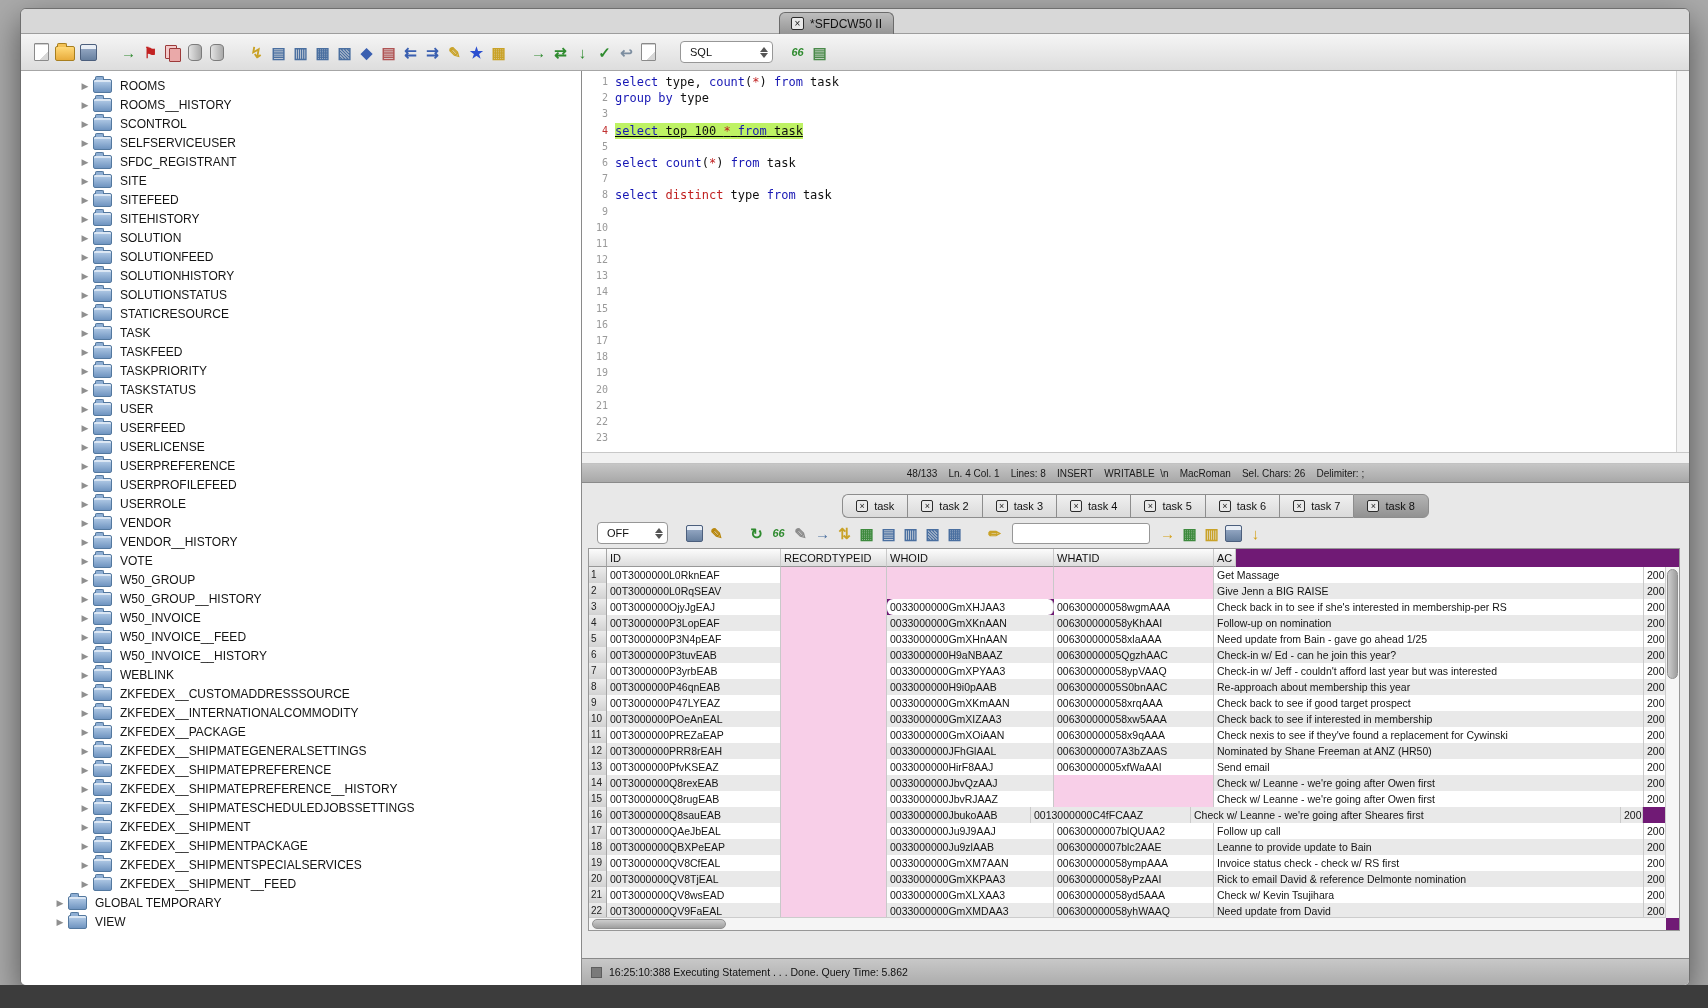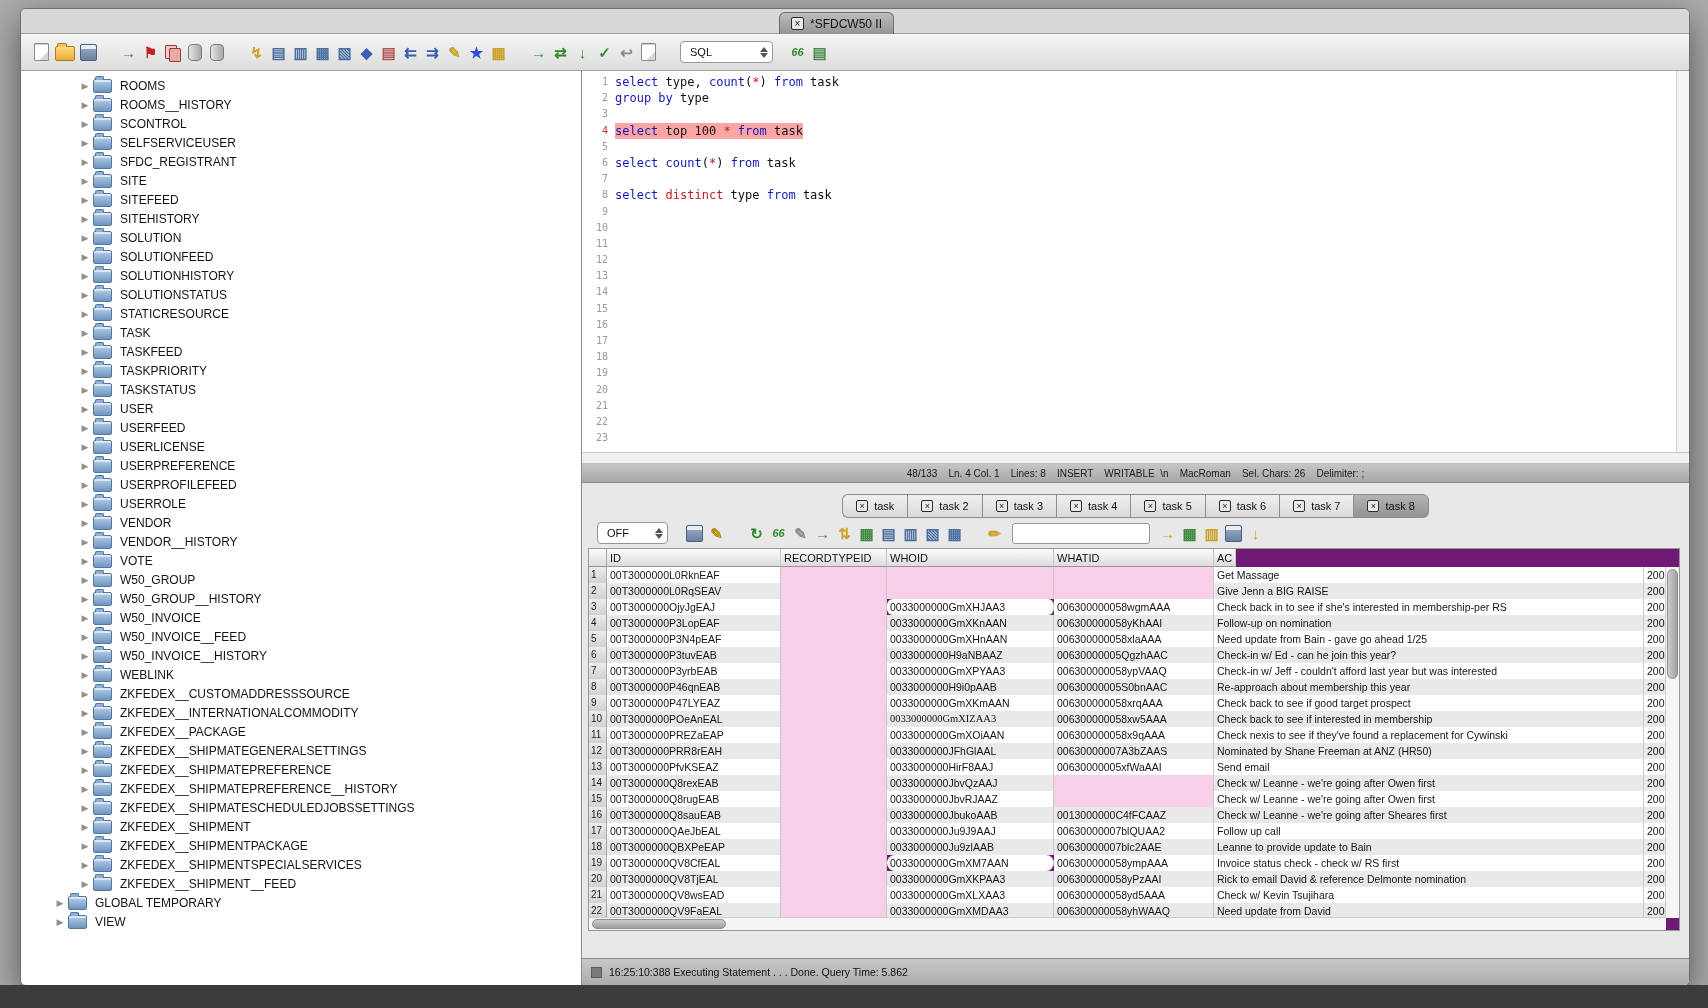--- a/index.html
+++ b/index.html
@@ -56,21 +56,21 @@
   .lv1{padding-left:31px;}
   .lv2{padding-left:56px;}
   .rightpane{flex:1;display:flex;flex-direction:column;min-width:0;background:#e8e8e8;}
   
   .editor{flex:0 0 378px;background:#fff;overflow:hidden;position:relative;padding-top:3px;
           font-family:"DejaVu Sans Mono",monospace;font-size:12px;}
   .eline{height:16.2px;display:flex;white-space:pre;}
   .lnum{flex:0 0 26px;text-align:right;padding-right:7px;color:#9a9a9a;font-size:10px;line-height:16.2px;}
   .lnum.cur{color:#c03030;}
   .ecode{line-height:16.2px;}
-  .ecode.sel{background:#fca5a5;}
+  .ecode.sel{background:#bef264;text-decoration:underline;}
   .tok-k{color:#1717b4;}
   .tok-r{color:#c02020;}
   .tok-p{color:#101010;}
   .evs{position:absolute;right:0;top:0;bottom:0;width:12px;background:#f4f4f4;border-left:1px solid #d2d2d2;}
   .ehs{flex:0 0 10px;background:#f1f1f1;border-top:1px solid #c8c8c8;border-bottom:1px solid #c2c2c2;}
   .estatus{flex:0 0 18px;background:linear-gradient(#c6c6c6,#a8a8a8);border-bottom:1px solid #8a8a8a;
            display:flex;align-items:center;justify-content:center;font-size:10px;color:#1a1a1a;white-space:pre;text-align:center;}
   
   .rtabs{flex:0 0 25px;margin-top:10px;display:flex;justify-content:center;align-items:flex-end;}
   .rtab{height:22px;padding:0 13px;background:linear-gradient(#f0f0f0,#dadada);border:1px solid #8d8d8d;border-right:none;
@@ -597,21 +597,21 @@
               <div class="gcell null-cell" style="width: 106px;"></div>
               <div class="gcell" style="width: 167px;">0033000000GmXKmAAN</div>
               <div class="gcell" style="width: 160px;">006300000058xrqAAA</div>
               <div class="gcell" style="width: 430px;">Check back to see if good target prospect</div>
               <div class="gcell" style="width: 22px;">200</div>
             </div>
             <div class="grow odd">
               <div class="gcell gnum" style="width: 18px;">10</div>
               <div class="gcell" style="width: 174px;">00T3000000POeAnEAL</div>
               <div class="gcell null-cell" style="width: 106px;"></div>
-              <div class="gcell" style="width: 167px; font-family: Liberation Serif, serif;">0033000000GmXIZAA3</div>
+              <div class="gcell" style="width: 167px;">0033000000GmXIZAA3</div>
               <div class="gcell" style="width: 160px;">006300000058xw5AAA</div>
               <div class="gcell" style="width: 430px;">Check back to see if interested in membership</div>
               <div class="gcell" style="width: 22px;">200</div>
             </div>
             <div class="grow even">
               <div class="gcell gnum" style="width: 18px;">11</div>
               <div class="gcell" style="width: 174px;">00T3000000PREZaEAP</div>
               <div class="gcell null-cell" style="width: 106px;"></div>
               <div class="gcell" style="width: 167px;">0033000000GmXOiAAN</div>
               <div class="gcell" style="width: 160px;">006300000058x9qAAA</div>
@@ -651,21 +651,21 @@
               <div class="gcell null-cell" style="width: 106px;"></div>
               <div class="gcell" style="width: 167px;">0033000000JbvRJAAZ</div>
               <div class="gcell null-cell" style="width: 160px;"></div>
               <div class="gcell" style="width: 430px;">Check w/ Leanne - we're going after Owen first</div>
               <div class="gcell" style="width: 22px;">200</div>
             </div>
             <div class="grow odd">
               <div class="gcell gnum" style="width: 18px;">16</div>
               <div class="gcell" style="width: 174px;">00T3000000Q8sauEAB</div>
               <div class="gcell null-cell" style="width: 106px;"></div>
-              <div class="gcell" style="width: 167px;">0033000000JbukoAAB</div>
+              <div class="gcell" style="width: 144px;">0033000000JbukoAAB</div>
               <div class="gcell" style="width: 160px;">0013000000C4fFCAAZ</div>
               <div class="gcell" style="width: 430px;">Check w/ Leanne - we're going after Sheares first</div>
               <div class="gcell" style="width: 22px;">200</div>
             </div>
             <div class="grow even">
               <div class="gcell gnum" style="width: 18px;">17</div>
               <div class="gcell" style="width: 174px;">00T3000000QAeJbEAL</div>
               <div class="gcell null-cell" style="width: 106px;"></div>
               <div class="gcell" style="width: 167px;">0033000000Ju9J9AAJ</div>
               <div class="gcell" style="width: 160px;">00630000007blQUAA2</div>
@@ -678,21 +678,21 @@
               <div class="gcell null-cell" style="width: 106px;"></div>
               <div class="gcell" style="width: 167px;">0033000000Ju9zlAAB</div>
               <div class="gcell" style="width: 160px;">00630000007blc2AAE</div>
               <div class="gcell" style="width: 430px;">Leanne to provide update to Bain</div>
               <div class="gcell" style="width: 22px;">200</div>
             </div>
             <div class="grow even">
               <div class="gcell gnum" style="width: 18px;">19</div>
               <div class="gcell" style="width: 174px;">00T3000000QV8CfEAL</div>
               <div class="gcell null-cell" style="width: 106px;"></div>
-              <div class="gcell" style="width: 167px; border-radius: 8px;">0033000000GmXM7AAN</div>
+              <div class="gcell" style="width: 167px;">0033000000GmXM7AAN</div>
               <div class="gcell" style="width: 160px;">006300000058ympAAA</div>
               <div class="gcell" style="width: 430px;">Invoice status check - check w/ RS first</div>
               <div class="gcell" style="width: 22px;">200</div>
             </div>
             <div class="grow odd">
               <div class="gcell gnum" style="width: 18px;">20</div>
               <div class="gcell" style="width: 174px;">00T3000000QV8TjEAL</div>
               <div class="gcell null-cell" style="width: 106px;"></div>
               <div class="gcell" style="width: 167px;">0033000000GmXKPAA3</div>
               <div class="gcell" style="width: 160px;">006300000058yPzAAI</div>

